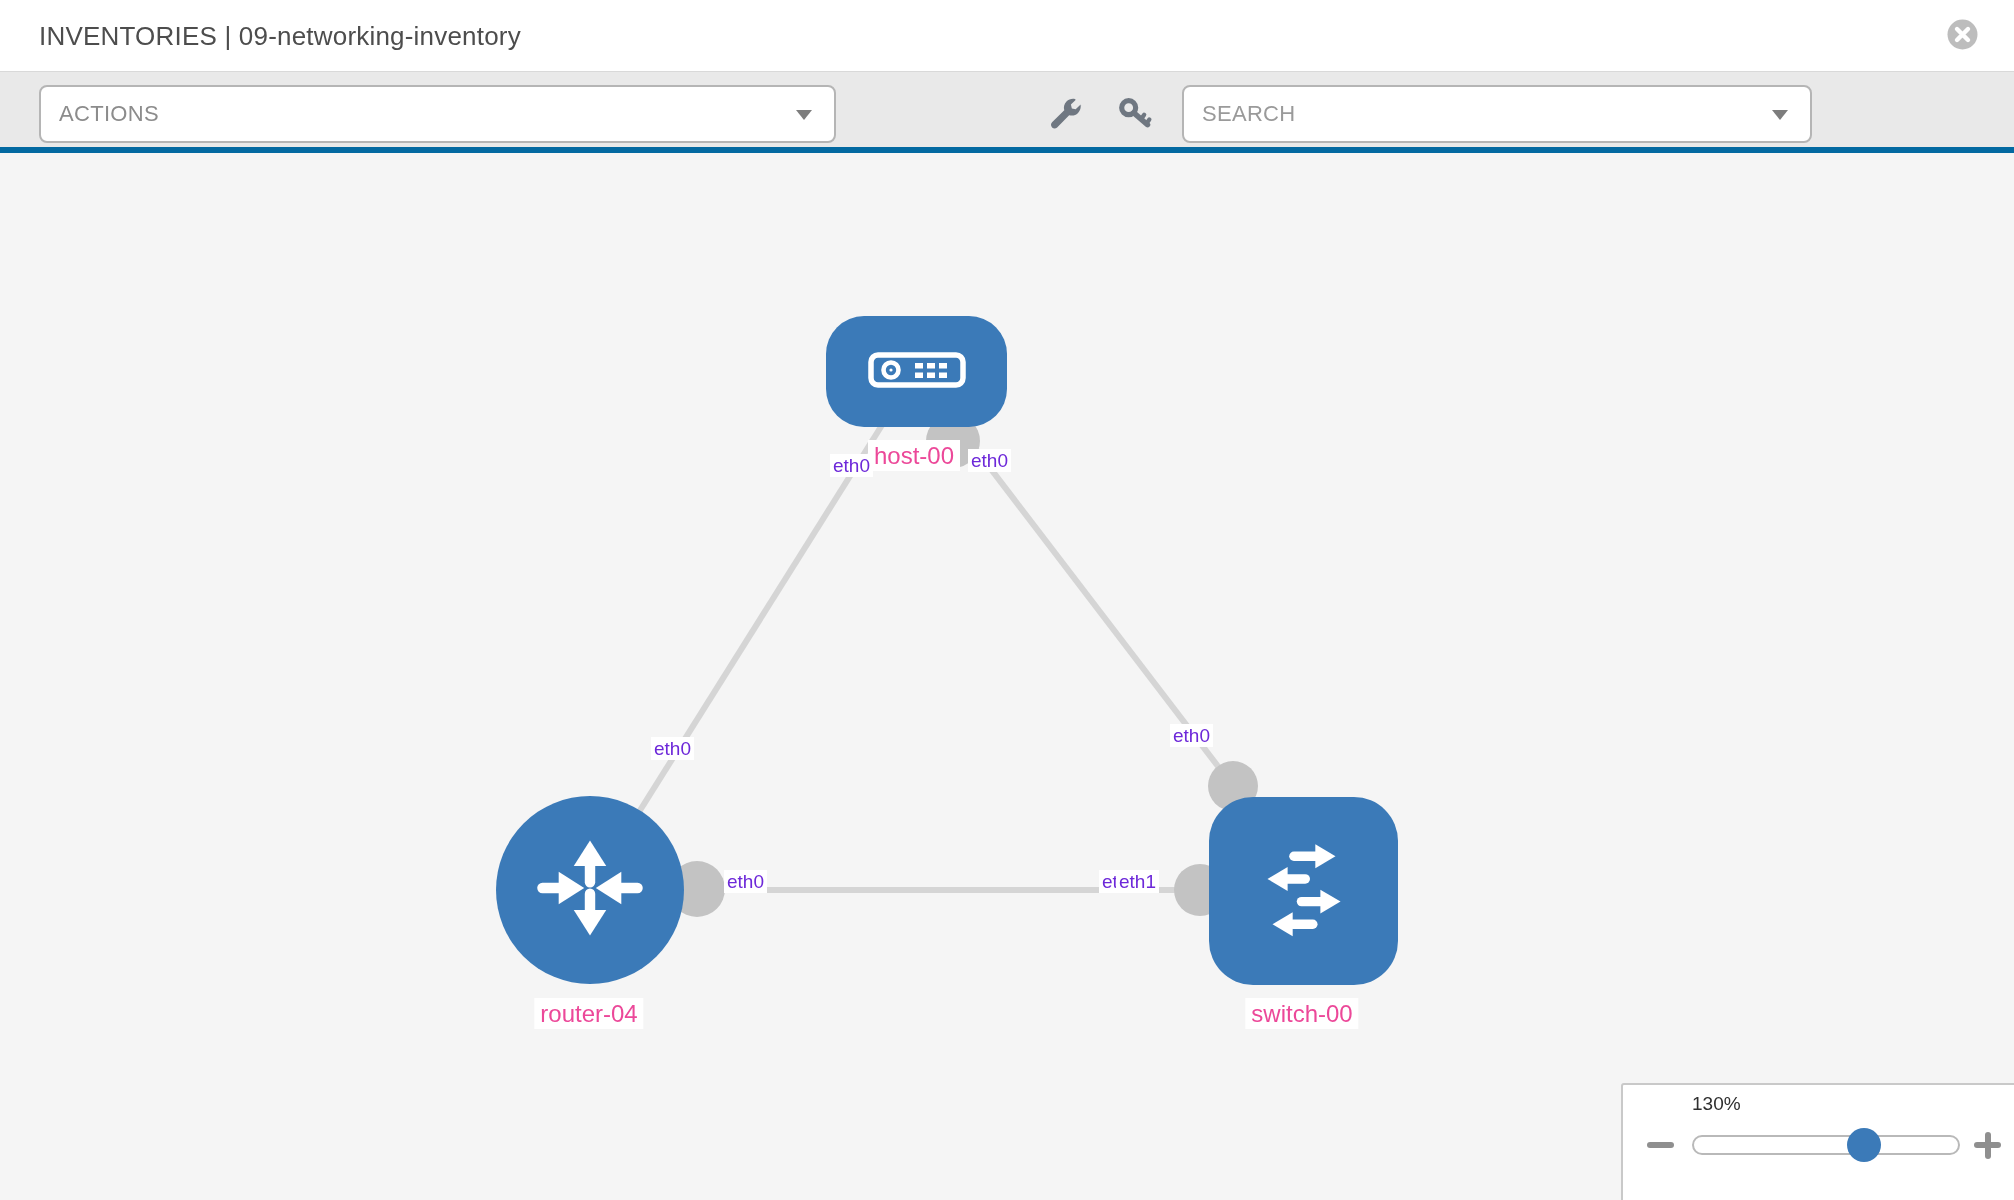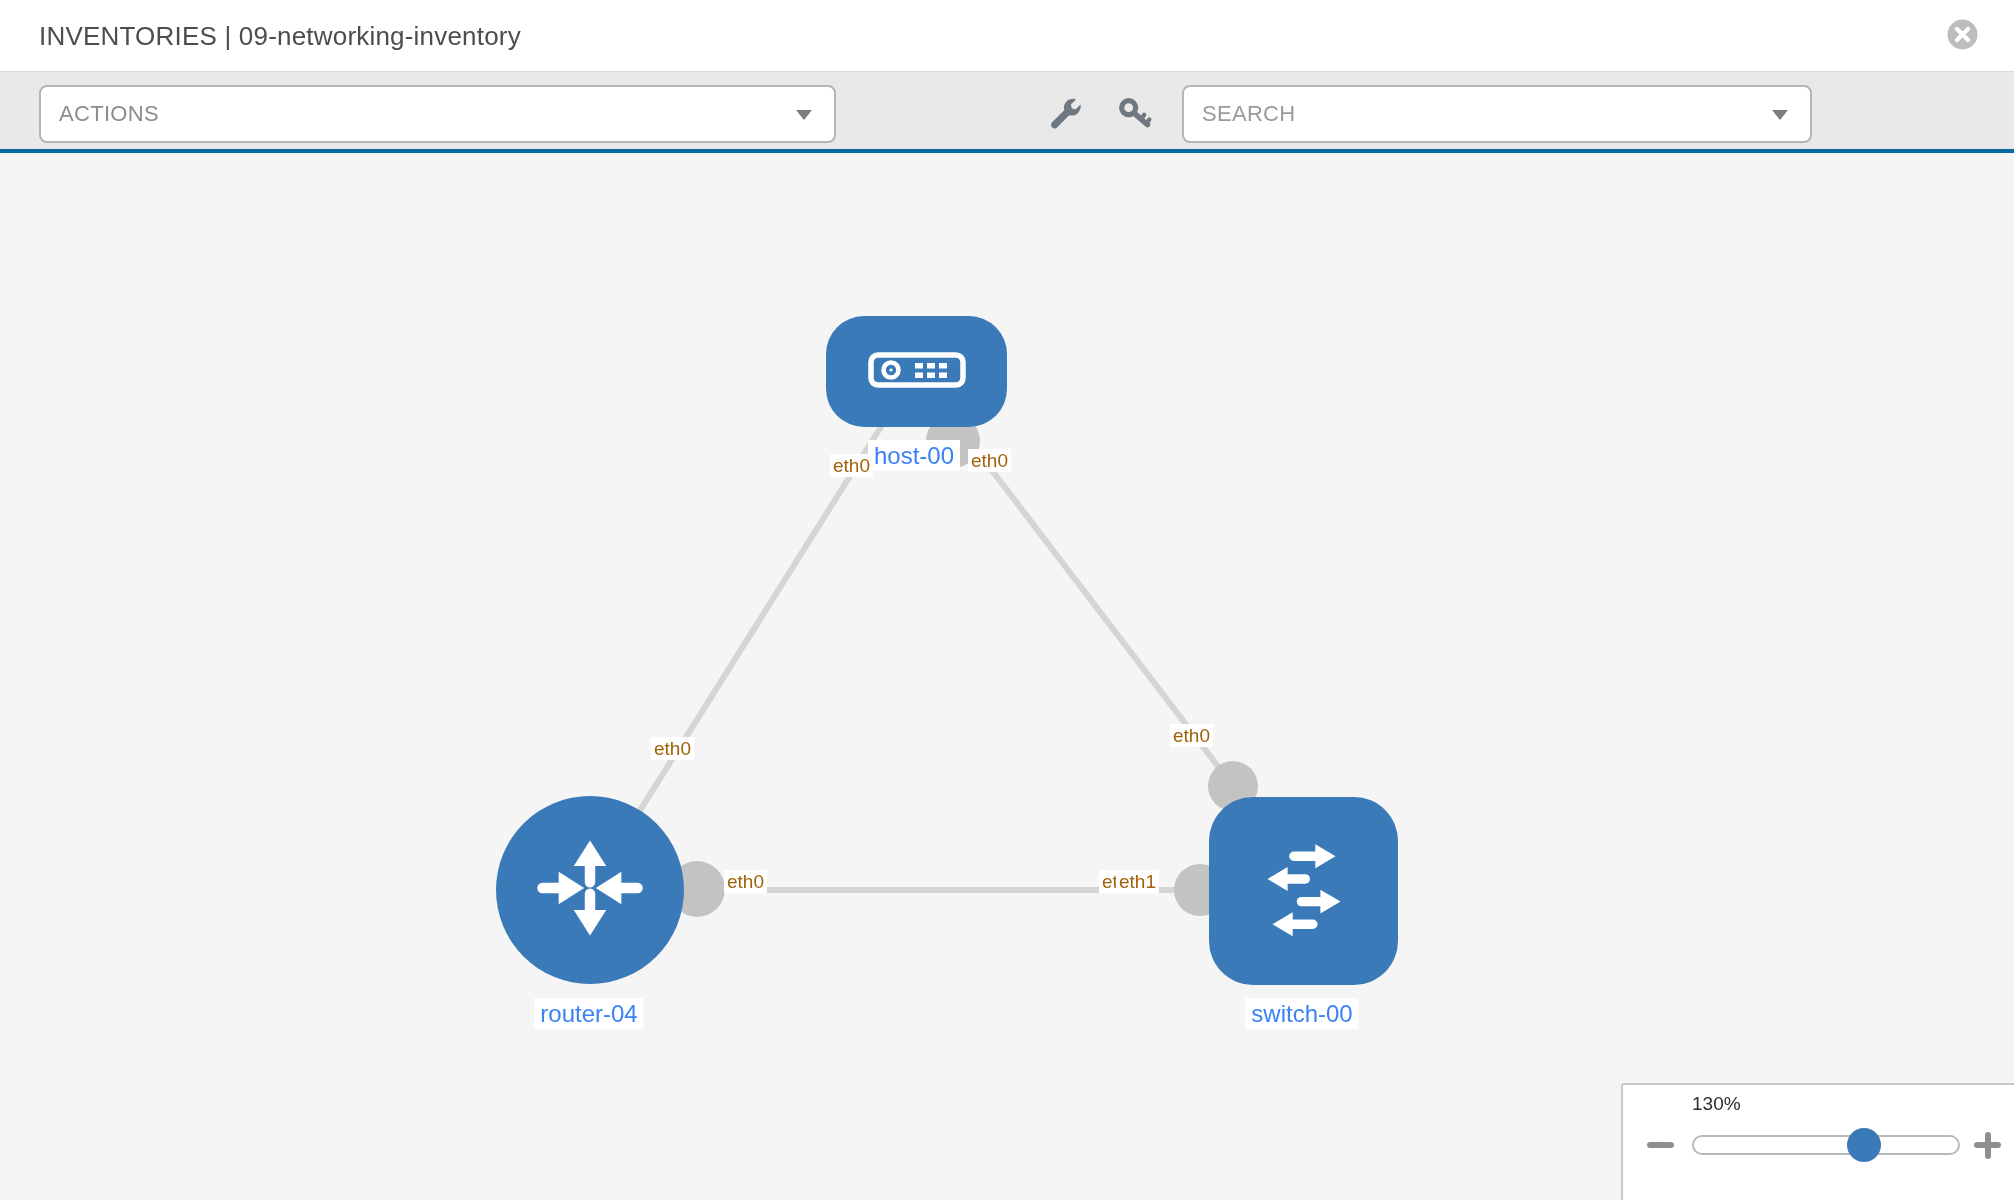--- a/index.html
+++ b/index.html
@@ -18,41 +18,41 @@
   #header{position:absolute;left:0;top:0;width:2014px;height:72px;background:#fff;
     border-bottom:1px solid #D9D9D9;z-index:30}
   #title{position:absolute;left:39px;top:0;height:72px;line-height:72px;
     font-size:26px;font-weight:700;color:#4D4D4D;letter-spacing:.2px;white-space:nowrap}
   #title span{font-weight:400}
   #close-btn{position:absolute;left:1947px;top:19px;width:31px;height:31px;border:none;
     background:transparent;cursor:pointer;padding:0}
 
   
   #toolbar{position:absolute;left:0;top:72px;width:2014px;height:81px;
-    background:var(--toolbar-bg);border-bottom:4px solid #0369a1;z-index:20}
+    background:var(--toolbar-bg);border-bottom:6px solid #0369a1;z-index:20}
   .select-box{position:absolute;top:13px;height:58px;background:#fff;
     border:2px solid #B5B5B5;border-radius:8px;cursor:pointer}
   .select-label{position:absolute;left:18px;top:0;height:54px;line-height:54px;
     font-size:22px;color:#8C8C8C;letter-spacing:.3px}
   .caret{position:absolute;right:22px;top:23px;width:0;height:0;
     border-left:8px solid transparent;border-right:8px solid transparent;
     border-top:10px solid #7D7D7D}
   .tool-btn{position:absolute;top:22px;width:40px;height:40px;border:none;
     background:transparent;cursor:pointer;padding:0}
 
   
   #canvas{position:absolute;left:0;top:153px;width:2014px;height:1047px;
     background:var(--canvas-bg);overflow:hidden}
   #links-svg{position:absolute;left:0;top:0;z-index:1}
   .port{position:absolute;border-radius:50%;background:var(--port);z-index:2}
   .node{position:absolute;background:var(--accent);z-index:3;cursor:pointer;
     display:flex;align-items:center;justify-content:center}
-  .node-label{position:absolute;z-index:4;background:#fff;color:#3b82f6;
+  .node-label{position:absolute;z-index:4;background:#fff;color:#ec4899;
     font-size:24px;line-height:31px;padding:0 6px;white-space:nowrap}
-  .iface{position:absolute;z-index:4;background:#fff;color:#a16207;
+  .iface{position:absolute;z-index:4;background:#fff;color:#6d28d9;
     font-size:19px;line-height:23px;padding:0 3px;white-space:nowrap}
   .centerx{transform:translateX(-50%)}
 
   
   #zoom-panel{position:absolute;left:1621px;top:930px;width:420px;height:150px;
     background:#fff;border:2px solid #C9C9C9;border-radius:3px;z-index:5}
   #zoom-level{position:absolute;left:69px;top:8px;width:268px;text-align:left;
     font-size:19px;color:#2F2F2F}
   .zbar{position:absolute;background:#8F8F8F;border-radius:3px}
   #zoom-track{position:absolute;left:69px;top:50px;width:268px;height:20px;

